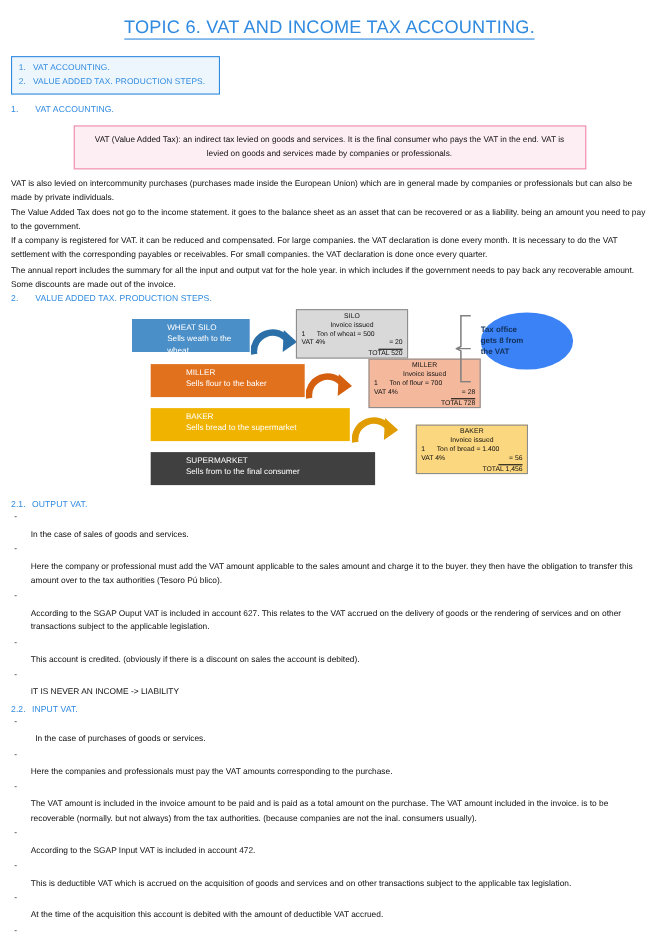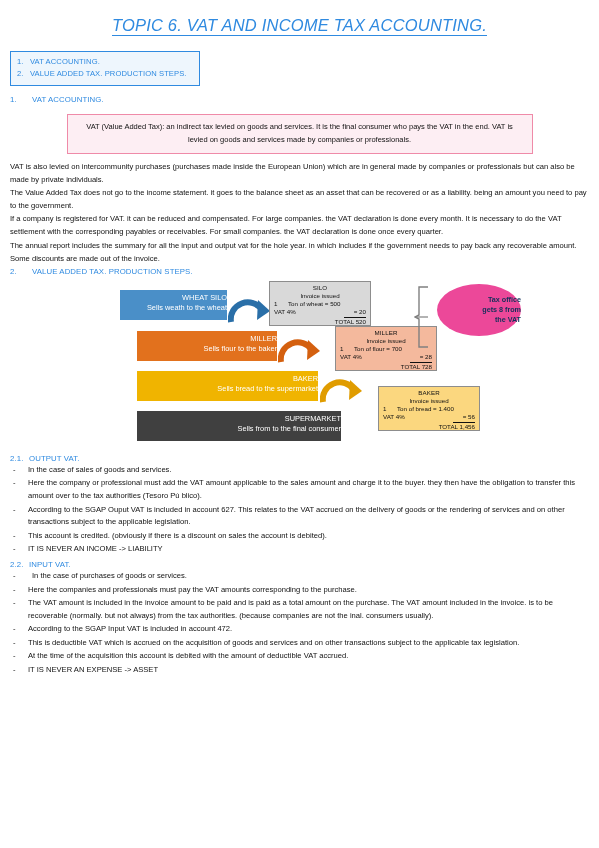--- a/index.html
+++ b/index.html
@@ -15,21 +15,20 @@
 
   
   .title{
     text-align:center;
     color:#2f8ae0;
     font-size:16.5px;
     letter-spacing:.2px;
     margin:16px 0 0 0;
     padding-bottom:2px;
     display:block;
-    font-style:italic;
   }
   .title span{border-bottom:1.5px solid #2f8ae0;padding-bottom:1px;}
 
   
   .index-box{
     margin-top:14px;
     width:190px;
     border:1.6px solid #2f8ae0;
     background:#eef6fd;
     padding:4px 6px 5px 6px;
@@ -89,34 +88,35 @@
 
   
   .bullet{
     display:flex;
     font-size:7.6px;
     line-height:12.6px;
     margin-top:1px;
     color:#111;
   }
   .bullet .dash{flex:0 0 18px;padding-left:3px;box-sizing:border-box;}
-  .bullet .btxt{flex:1 1 auto;}
+  .bullet .btxt{flex:1 1 auto;margin-top:16px;}
   .bullet.indent .dash{flex:0 0 22px;}
 
   
   .diagram{position:relative;height:172px;margin-top:2px;}
 
   .flowbox{
     position:absolute;
     color:#ffffff;
-    text-align:right;
+    text-align:left;
     font-size:7.4px;
     line-height:10.6px;
     padding-top:3px;
     box-sizing:border-box;
+    padding-left:32px;
   }
   .flowbox .b1{display:block;}
   .flowbox .b2{display:block;}
 
   .invbox{
     position:absolute;
     border:1px solid #8d8d8d;
     box-sizing:border-box;
     font-size:6.2px;
     line-height:8.2px;
@@ -127,29 +127,29 @@
   .inv-sub{text-align:center;}
   .inv-line{display:flex;}
   .inv-line .c1{flex:0 0 14px;}
   .inv-line .c2{flex:1 1 auto;}
   .inv-vat{display:flex;justify-content:space-between;}
   .inv-vat .vnum{border-bottom:1px solid #111;padding-left:10px;}
   .inv-total{text-align:right;}
 
   .ellipse{
     position:absolute;
-    background:#ec4899;
+    background:#3b82f6;
     border-radius:50%;
     color:#12305a;
     font-weight:bold;
     font-size:7.2px;
     line-height:10px;
     text-align:center;
     display:flex;
-    align-items:flex-end;
+    align-items:flex-start;
     justify-content:center;
     flex-direction:column;
   }
   .arrow{position:absolute;}
   .brace{position:absolute;}
 </style>
 </head>
 <body>
 
 <div class="page">

